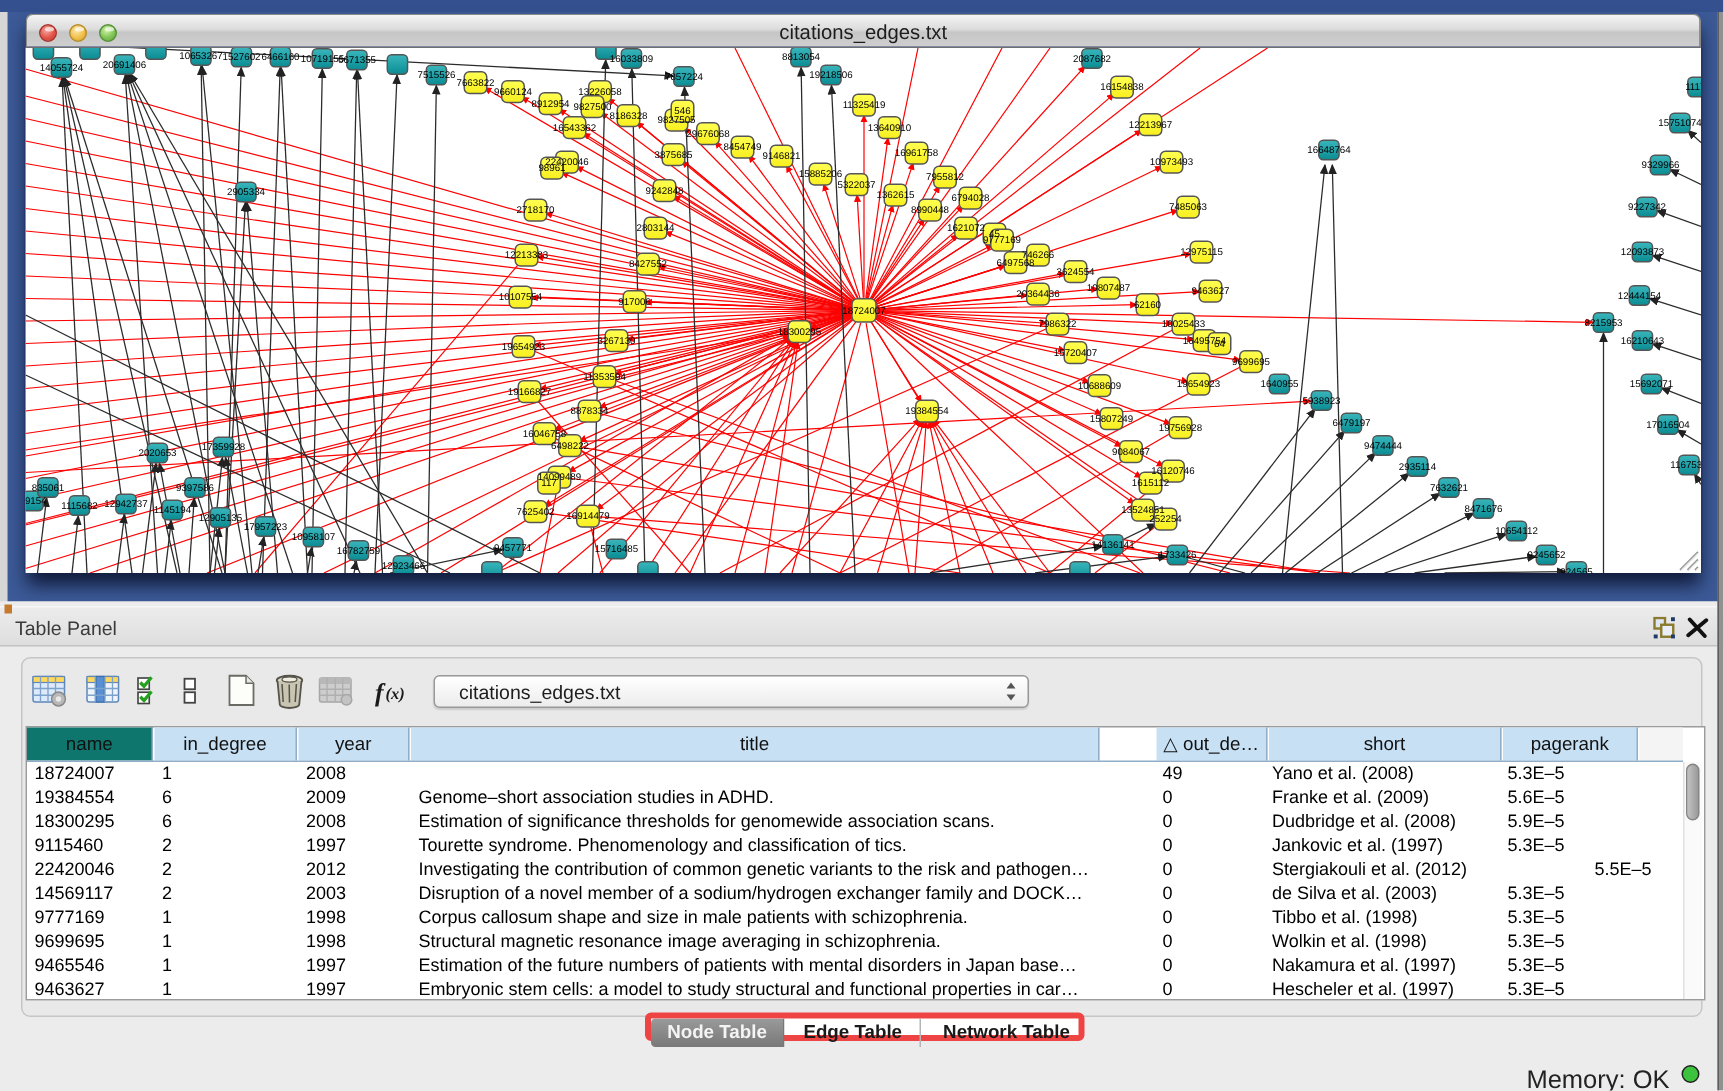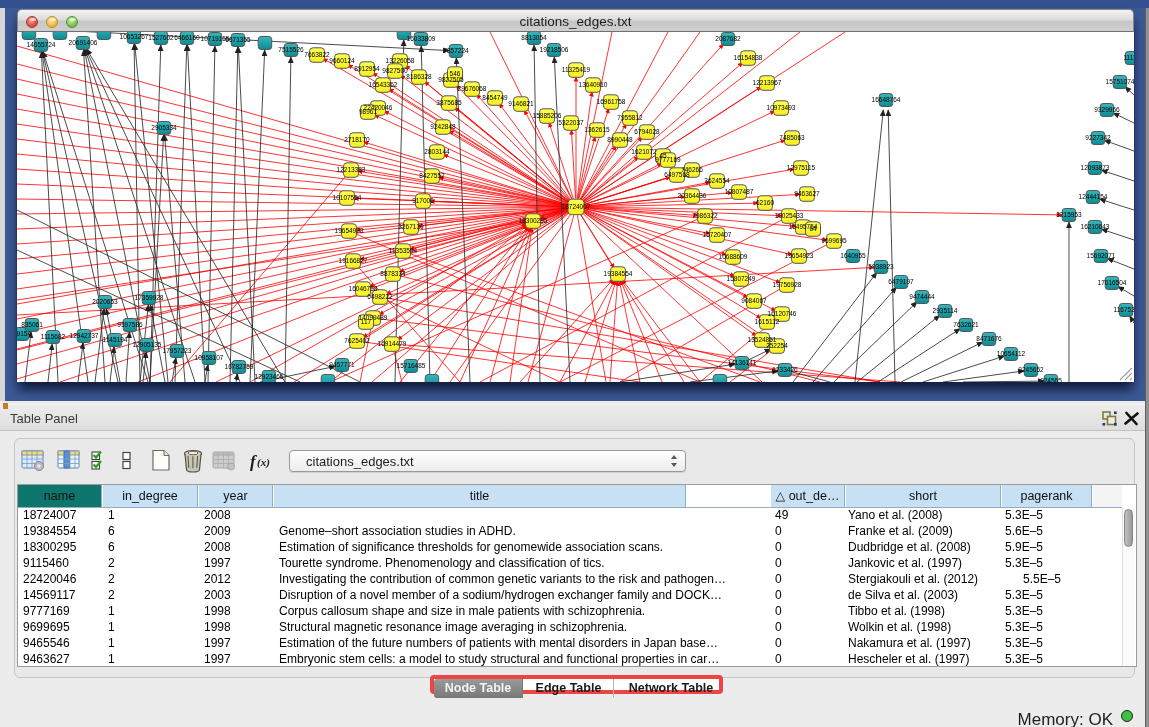--- a/index.html
+++ b/index.html
@@ -640,21 +640,21 @@
     </svg>
 <div class="abs" id="combo">
       <span>citations_edges.txt</span>
       <div class="ar up"></div>
       <div class="ar dn"></div>
     </div>
 <div class="abs" id="tbl"></div>
 <div class="hc" style="left:18px;width:84px;background:#0f766e">name</div>
 <div class="hc" style="left:103px;width:95px">in_degree</div>
 <div class="hc" style="left:199px;width:74px">year</div>
-<div class="hc" style="left:274px;width:412px">title</div>
+<div class="hc" style="left:274px;width:459px">title</div>
 <div class="hc" style="left:771px;width:74px">△ out_de…</div>
 <div class="hc" style="left:846px;width:155px">short</div>
 <div class="hc" style="left:1002px;width:90px">pagerank</div>
 <div class="hc" style="left:1093px;width:29px;background:#f4f4f4;border-right:none"></div>
 <div class="abs" id="tblhdrline"></div>
 <div class="row" style="top:507px">
 <span style="left:5px">18724007</span>
 <span style="left:90px">1</span>
 <span style="left:186px">2008</span>
 <span style="left:757px">49</span>
@@ -688,21 +688,21 @@
 <span style="left:830px">Jankovic et al. (1997)</span>
 <span style="left:987px">5.3E–5</span>
 </div>
 <div class="row" style="top:571px">
 <span style="left:5px">22420046</span>
 <span style="left:90px">2</span>
 <span style="left:186px">2012</span>
 <span style="left:261px">Investigating the contribution of common genetic variants to the risk and pathogen…</span>
 <span style="left:757px">0</span>
 <span style="left:830px">Stergiakouli et al. (2012)</span>
-<span style="left:1005px">5.5E–5</span>
+<span style="left:1045px">5.5E–5</span>
 </div>
 <div class="row" style="top:587px">
 <span style="left:5px">14569117</span>
 <span style="left:90px">2</span>
 <span style="left:186px">2003</span>
 <span style="left:261px">Disruption of a novel member of a sodium/hydrogen exchanger family and DOCK…</span>
 <span style="left:757px">0</span>
 <span style="left:830px">de Silva et al. (2003)</span>
 <span style="left:987px">5.3E–5</span>
 </div>

